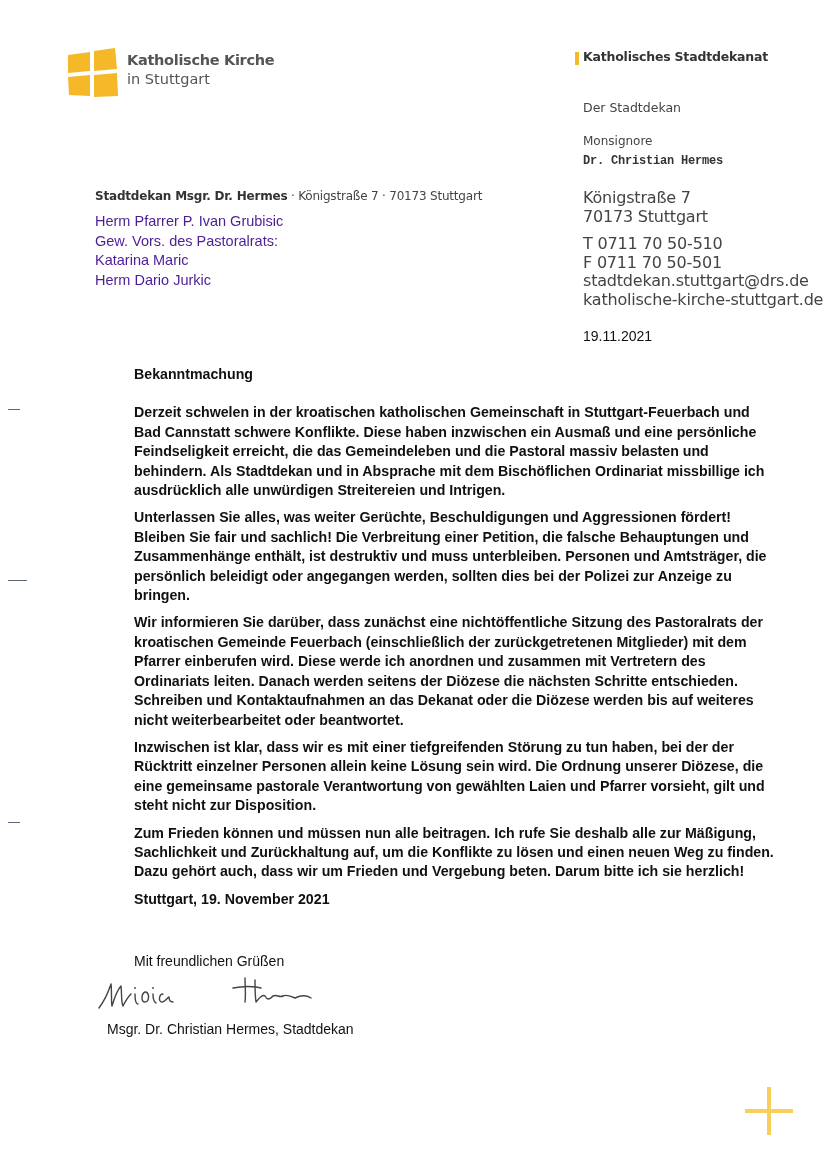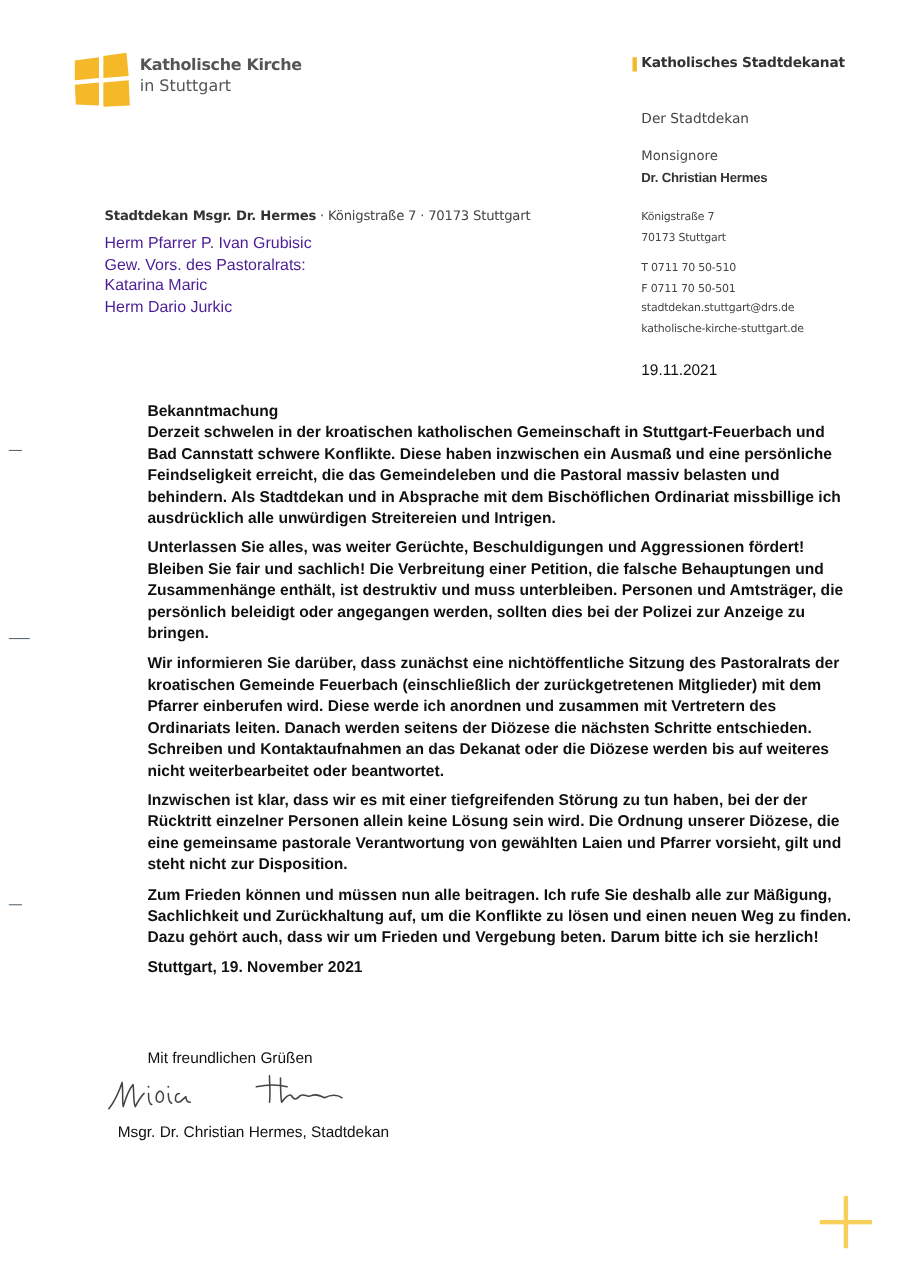--- a/index.html
+++ b/index.html
@@ -12,37 +12,37 @@
   #logo-line1 { font-size: 14.5px; font-weight: bold; letter-spacing: -0.3px; line-height: 19px; white-space: nowrap; }
   #logo-line2 { font-size: 14.5px; line-height: 19px; white-space: nowrap; }
 
   
   #header-right { left: 575px; top: 49px; font-family: "DejaVu Sans", sans-serif; color: #333; }
   .yellow-bar { position: absolute; left: 0; top: 3px; width: 4px; height: 13px; background: #f4b829; }
   #office-title { position: absolute; left: 8px; top: 0; font-size: 12.5px; font-weight: bold; white-space: nowrap; letter-spacing: -0.2px; }
   #office-subtitle { position: absolute; left: 8px; top: 21px; font-size: 12.5px; white-space: nowrap; color: #444; margin-top: 30px; }
 
   #sender-title { left: 583px; top: 134px; font-family: "DejaVu Sans", sans-serif; font-size: 12px; color: #444; }
-  #sender-name { left: 583px; top: 154px; font-family: Liberation Sans, sans-serif; font-size: 12px; font-weight: bold; color: #333; letter-spacing: -0.2px; text-align: right;}
+  #sender-name { left: 583px; top: 154px; font-family: Liberation Mono, monospace; font-size: 12px; font-weight: bold; color: #333; letter-spacing: -0.2px; text-align: right;}
 
-  #contact { left: 583px; top: 189px; font-family: "DejaVu Sans", sans-serif; font-size: 10px; color: #444; line-height: 18.5px; letter-spacing: -0.2px; }
+  #contact { left: 583px; top: 189px; font-family: "DejaVu Sans", sans-serif; font-size: 16px; color: #444; line-height: 18.5px; letter-spacing: -0.2px; }
   #contact .gap { height: 9px; }
 
   #date-right { left: 583px; top: 328px; font-family: "Liberation Sans", sans-serif; font-size: 14px; color: #111; }
 
   
   #return-address { left: 95px; top: 189px; font-family: "DejaVu Sans", sans-serif; font-size: 12px; color: #444; white-space: nowrap; letter-spacing: -0.2px;}
   #return-address b { color: #333; }
 
   
   #recipients { left: 95px; top: 212px; font-family: "Liberation Sans", sans-serif; font-size: 14.5px; line-height: 19.5px; color: #4c1d95; }
 
   
   #body { left: 134px; top: 365px; width: 640px; font-family: "Liberation Sans", sans-serif; font-size: 14.2px; font-weight: bold; line-height: 19.4px; color: #111; }
-  #subject { }
+  #subject { margin-bottom: 19px; }
   .para { margin: 0 0 8px 0; }
   #place-date { margin-top: 7px; }
 
   #closing { left: 134px; top: 953px; font-family: "Liberation Sans", sans-serif; font-size: 14px; color: #111; }
   #signature { left: 95px; top: 972px; width: 240px; height: 42px; }
   #signer { left: 95px; top: 1021px; font-family: "Liberation Sans", sans-serif; font-size: 14px; color: #111; margin-left: 12px; }
 
   .fold-mark { position: absolute; left: 8px; width: 12px; height: 1px; background: #5a6a7a; }
   #fold1 { top: 409px; }
   #fold2 { top: 580px; width: 19px; }

